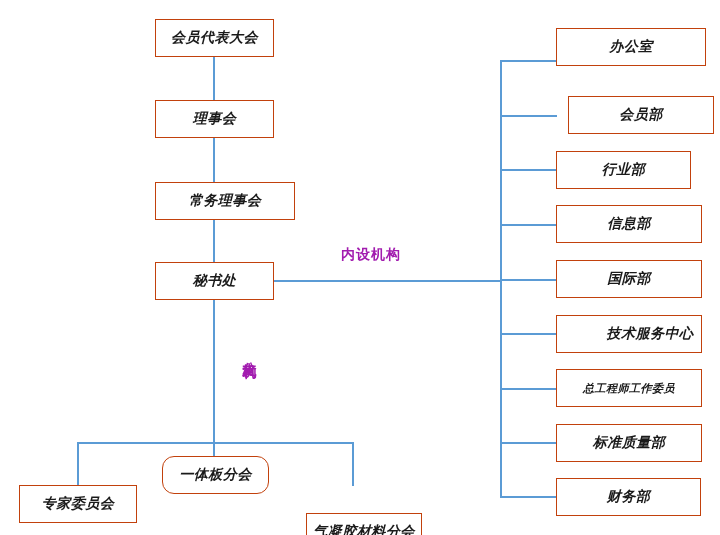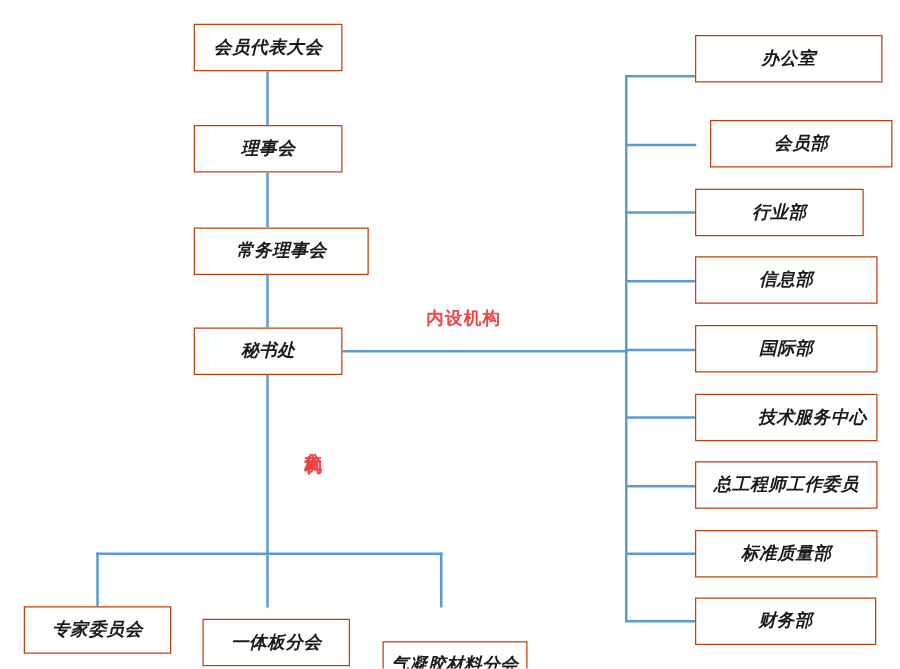--- a/index.html
+++ b/index.html
@@ -25,36 +25,36 @@
     justify-content: center;
     color: #1a1a1a;
     font-size: 14px;
     font-weight: bold;
     letter-spacing: 0.5px;
     white-space: nowrap;
     z-index: 3;
     font-style: italic;
   }
   .node.small {
-    font-size: 14px;
+    font-size: 11px;
   }
   .conn {
     position: absolute;
     background: #5b9bd5;
     z-index: 1;
   }
   .conn.v {
     width: 2px;
   }
   .conn.h {
     height: 2px;
   }
   .caption {
     position: absolute;
-    color: #ef4444;
+    color: #a21caf;
     font-size: 14px;
     font-weight: bold;
     letter-spacing: 1px;
     white-space: nowrap;
     z-index: 2;
   }
   .caption.vertical {
     writing-mode: vertical-rl;
     text-orientation: upright;
     letter-spacing: 1px;
@@ -101,16 +101,16 @@
   <div class="node" style="left:556px; top:96px; width:146px; height:38px;margin-left:12px;">会员部</div>
   <div class="node" style="left:556px; top:151px; width:135px; height:38px;">行业部</div>
   <div class="node" style="left:556px; top:205px; width:146px; height:38px;">信息部</div>
   <div class="node" style="left:556px; top:260px; width:146px; height:38px;">国际部</div>
   <div class="node" style="left:556px; top:315px; width:146px; height:38px;padding-left:42px;">技术服务中心</div>
   <div class="node small" style="left:556px; top:369px; width:146px; height:38px;">总工程师工作委员</div>
   <div class="node" style="left:556px; top:424px; width:146px; height:38px;">标准质量部</div>
   <div class="node" style="left:556px; top:478px; width:145px; height:38px;">财务部</div>
 
   <div class="node" style="left:19px; top:485px; width:118px; height:38px;">专家委员会</div>
-  <div class="node" style="left:162px; top:495px; width:118px; height:38px;">一体板分会</div>
+  <div class="node" style="left:162px; top:456px; width:107px; height:38px;border-radius:12px;">一体板分会</div>
   <div class="node" style="left:306px; top:513px; width:116px; height:38px;">气凝胶材料分会</div>
 
 </div>
 
 </body></html>

